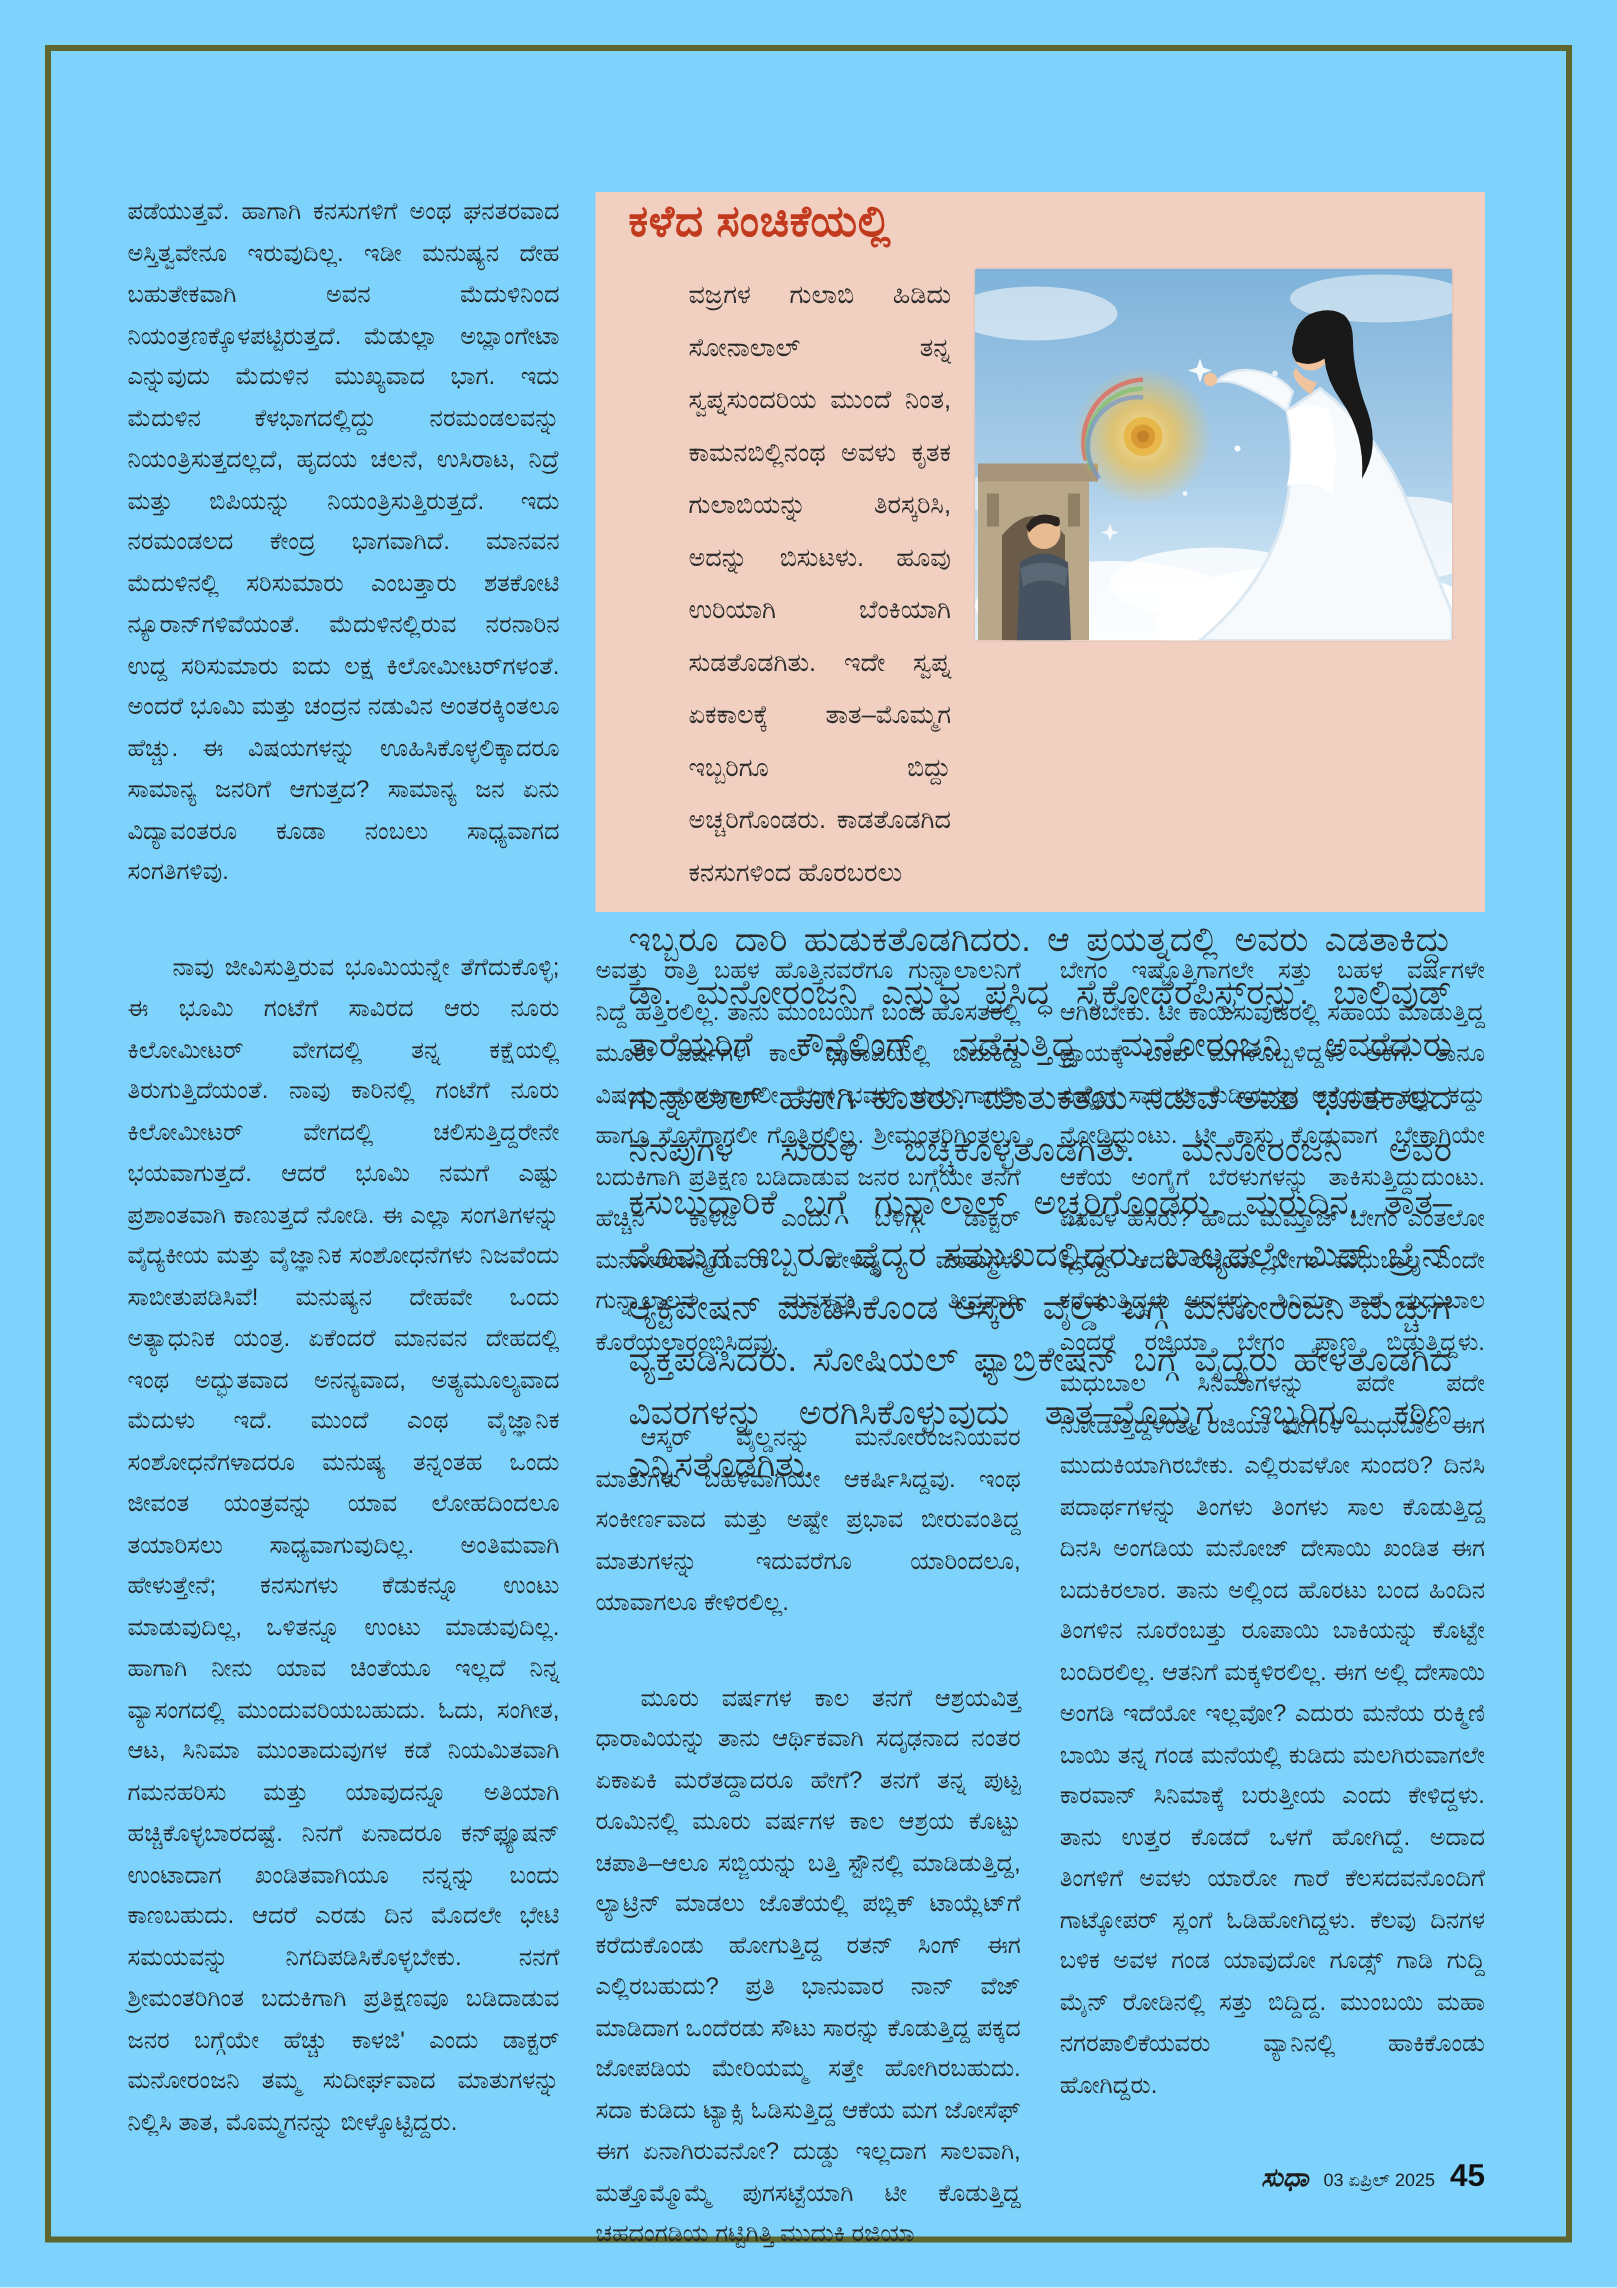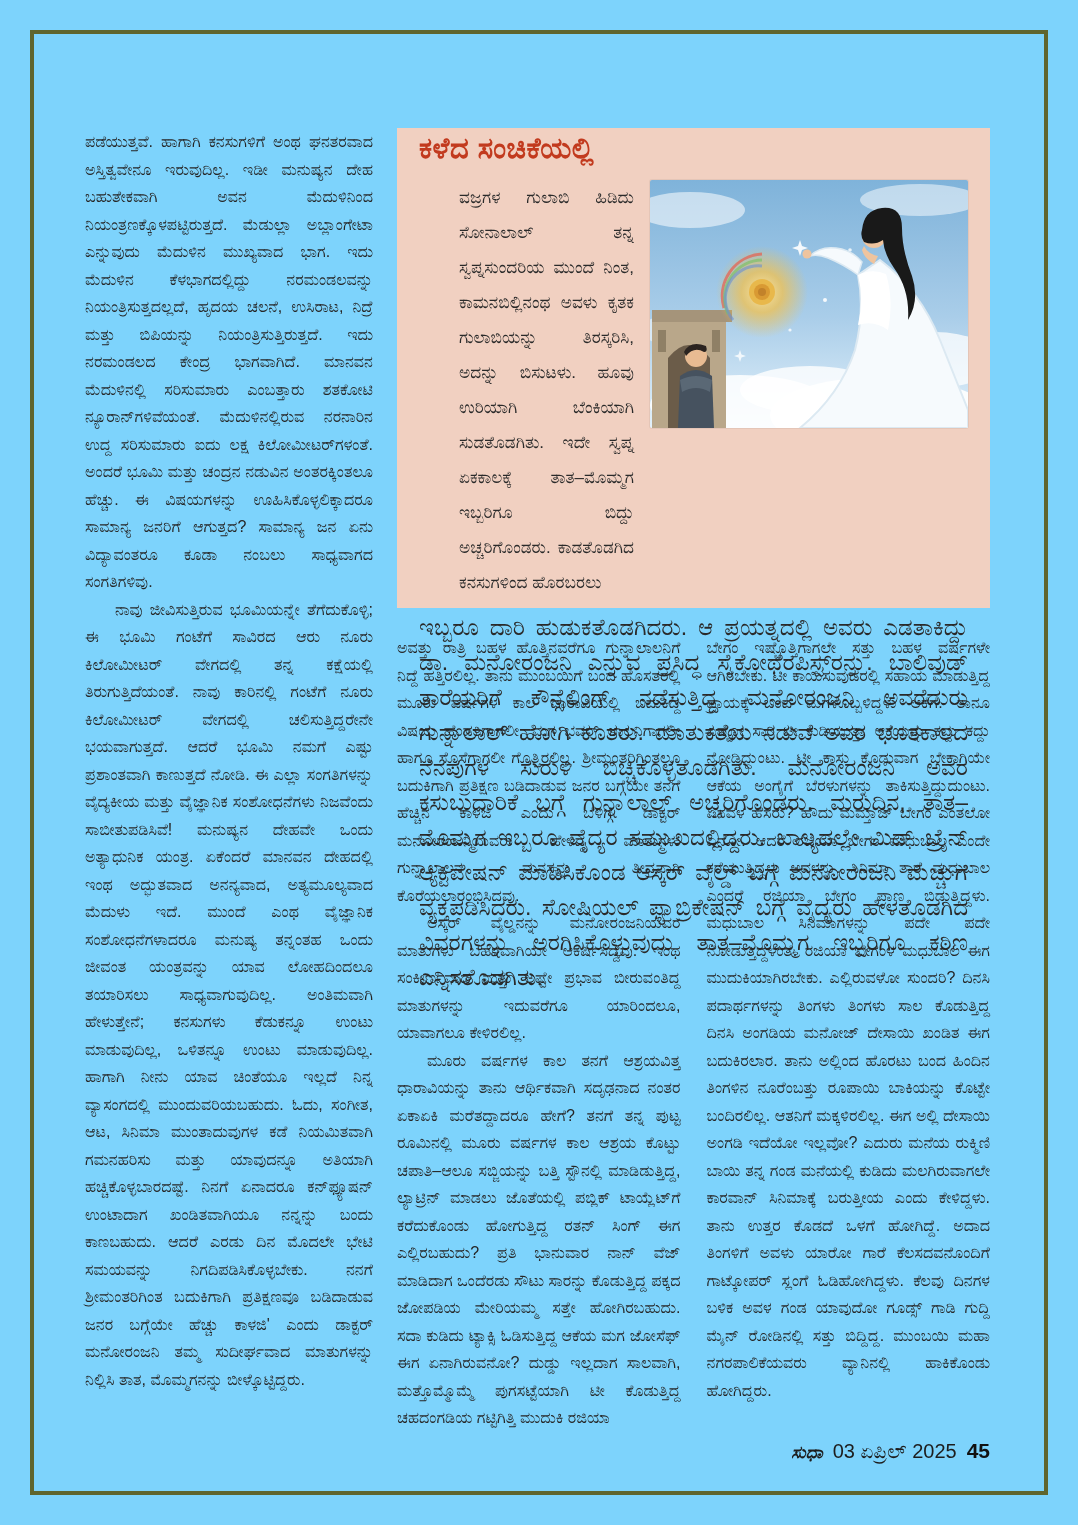--- a/index.html
+++ b/index.html
@@ -22,21 +22,21 @@
   }
   
   .col-left{width:288px;flex:0 0 288px;}
   .right-area{flex:1;display:flex;flex-direction:column;}
   .bodytext p{
     margin:0;
     font-size:16px;line-height:27.5px;
     text-align:justify;
     color:#262626;
   }
-  .bodytext p + p{text-indent:30px;}
+  .bodytext p + p{text-indent:30px;margin-top:36px;}
   
   .recap-box{
     background:#f1d0c1;
     padding:2px 22px 18px 22px;
     box-sizing:border-box;
     min-height:480px;
   }
   .recap-title{
     font-size:29px;font-weight:bold;
     color:#c23a1e;
@@ -63,21 +63,21 @@
   .two-cols{
     display:flex;gap:26px;margin-top:26px;flex:1;
   }
   .two-cols .col{flex:1;min-width:0;}
   
   .footer{
     position:absolute;right:88px;bottom:62px;
     display:flex;align-items:baseline;gap:10px;
   }
   .footer .mag{font-style:italic;font-weight:bold;font-size:17px;color:#1d1d1d;}
-  .footer .date{font-size:20px;color:#1d1d1d;margin-top:41px;}
+  .footer .date{font-size:12px;color:#1d1d1d;margin-top:41px;}
   .footer .pageno{font-size:21px;font-weight:bold;color:#111;}
 </style>
 </head>
 <body>
 
 <div class="page">
   <div class="frame"></div>
 
   <div class="content">
 

